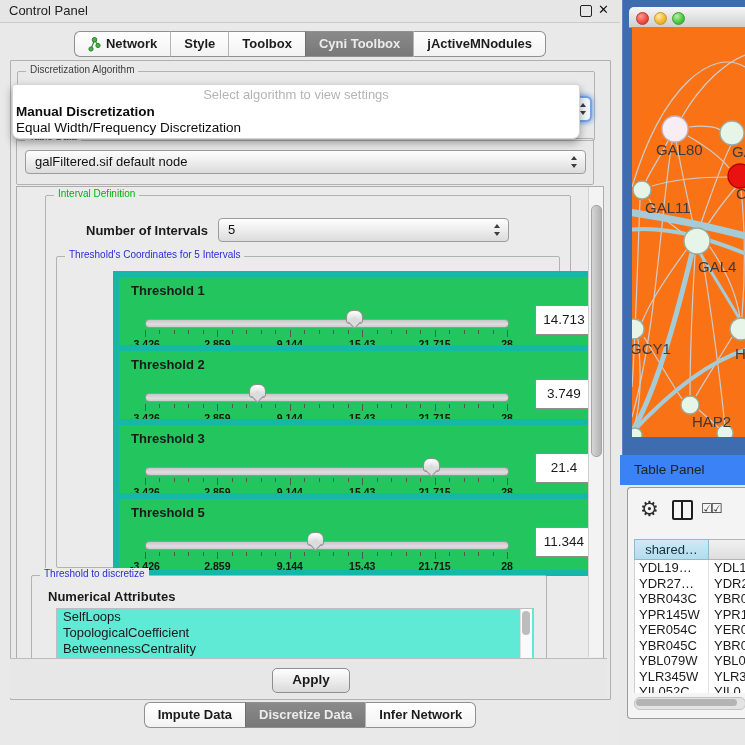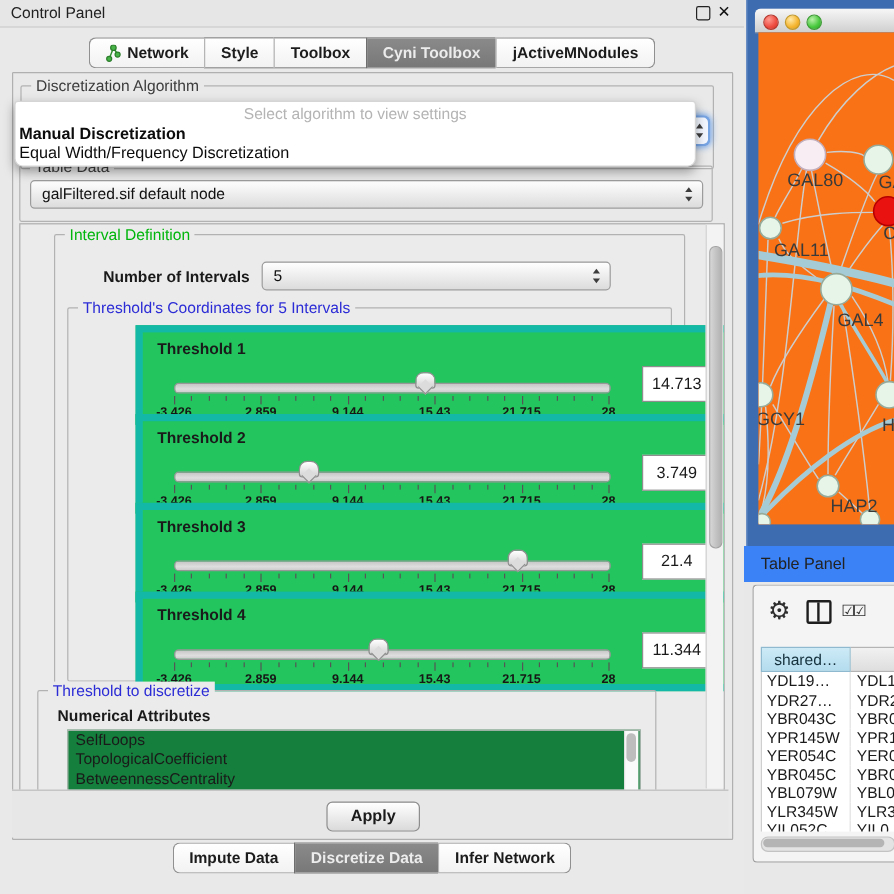--- a/index.html
+++ b/index.html
@@ -20,21 +20,21 @@
   .seg{height:24px;line-height:24px;padding:0 13px;background:linear-gradient(#ffffff,#f2f2f2);
        border-top:1px solid #909090;border-bottom:1px solid #909090;border-left:1px solid #b5b5b5;
        font-size:13px;font-weight:bold;color:#1c1c1c;display:flex;align-items:center;gap:5px;cursor:default;}
   .seg:first-child{border-left:1px solid #909090;border-radius:6px 0 0 6px;}
   .seg:last-child{border-right:1px solid #909090;border-radius:0 6px 6px 0;}
   .seg.sel{background:linear-gradient(#8a8a8a,#787878);color:#ececec;border-left:1px solid #6e6e6e;}
   
   #outer-panel{position:absolute;left:10px;top:60px;width:599px;height:638px;
                border:1px solid #b0b0b0;background:#e9e9e9;border-radius:1px;}
   .grp{position:absolute;border:1px solid #b2b2b2;border-radius:2px;}
-  .gtitle{position:absolute;top:-8px;left:8px;padding:0 4px;font-size:13px;background:#e9e9e9;text-align:center;}
+  .gtitle{position:absolute;top:-8px;left:8px;padding:0 4px;font-size:10px;background:#e9e9e9;text-align:center;}
   .gtitle.on-scroll{background:#ebebeb;}
   .t-gray{color:#3c3c3c;} .t-green{color:#00b50b;} .t-blue{color:#2c2cd6;}
   
   .combo{position:absolute;height:22px;border:1px solid #9c9c9c;border-radius:4px;
          background:linear-gradient(#fefefe,#dcdcdc);font-size:13px;line-height:22px;
          padding-left:9px;color:#111;}
   .spin{position:absolute;right:6px;top:4px;width:9px;height:14px;}
   .spin:before,.spin:after{content:"";position:absolute;left:1px;border-left:3.5px solid transparent;border-right:3.5px solid transparent;}
   .spin:before{top:1px;border-bottom:4px solid #3c3c3c;}
   .spin:after{bottom:1px;border-top:4px solid #3c3c3c;}
@@ -70,21 +70,21 @@
   .th-ticks{position:absolute;left:26px;top:53px;width:362px;height:8px;}
   .tick{position:absolute;top:0;width:1px;height:4px;background:#555;}
   .tick.major{height:7px;}
   .th-ticklabels{position:absolute;left:26px;top:61px;width:362px;height:11px;}
   .ticklab{position:absolute;transform:translateX(-50%);font-size:10.5px;font-weight:bold;color:#161616;white-space:nowrap;}
   .th-value{position:absolute;left:416px;top:28px;width:56px;height:28px;background:#ffffff;
             border:1px solid #8e8e8e;font-size:13.5px;line-height:28px;text-align:center;}
   
   #attr-grp{left:14px;top:388px;width:514px;height:90px;}
   #attr-list-label{position:absolute;left:16px;top:13px;font-size:13px;font-weight:bold;}
-  #attr-list{position:absolute;left:24px;top:32px;width:476px;height:52px;background:#15803d;
+  #attr-list{position:absolute;left:24px;top:32px;width:476px;height:52px;background:#5eead4;
              border:1px solid #bdbdbd;overflow:hidden;font-size:13px;}
   .attr-item{height:16px;line-height:16px;padding-left:6px;white-space:nowrap;}
   #attr-scroll{position:absolute;right:1px;top:0;width:11px;height:50px;background:#fafafa;border-left:1px solid #e0e0e0;}
   #attr-scroll .thumb{position:absolute;left:1px;top:2px;width:8px;height:24px;border-radius:4px;background:#bdbdbd;}
   
   #apply-row{position:absolute;left:0px;top:598px;width:597px;height:39px;background:#e7e7e7;border-top:1px solid #bcbcbc;}
   #apply-btn{position:absolute;left:262px;top:9px;width:76px;height:23px;border:1px solid #8e8e8e;border-radius:5px;
              background:linear-gradient(#ffffff,#dadada);font-size:13.5px;font-weight:600;text-align:center;line-height:22px;}
   
   .net-ic{width:13px;height:15px;display:inline-block;}
@@ -325,21 +325,21 @@
                       <div class="ticklab" style="left: 20%;">2.859</div>
                       <div class="ticklab" style="left: 40%;">9.144</div>
                       <div class="ticklab" style="left: 60%;">15.43</div>
                       <div class="ticklab" style="left: 80%;">21.715</div>
                       <div class="ticklab" style="left: 100%;">28</div>
                     </div>
                     <div class="th-thumb" style="left: 303.974px;"></div>
                     <div class="th-value">21.4</div>
                   </div>
                   <div class="th-panel" style="top: 236px;">
-                    <div class="th-label">Threshold 4</div>
+                    <div class="th-label">Threshold 5</div>
                     <div class="th-track"></div>
                     <div class="th-ticks">
                       <div class="tick major" style="left: 0%;"></div>
                       <div class="tick" style="left: 4%;"></div>
                       <div class="tick" style="left: 8%;"></div>
                       <div class="tick" style="left: 12%;"></div>
                       <div class="tick" style="left: 16%;"></div>
                       <div class="tick major" style="left: 20%;"></div>
                       <div class="tick" style="left: 24%;"></div>
                       <div class="tick" style="left: 28%;"></div>

